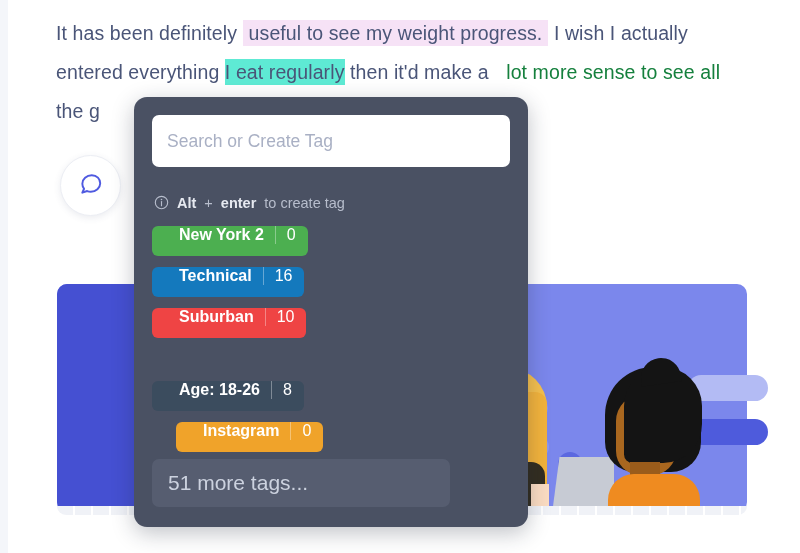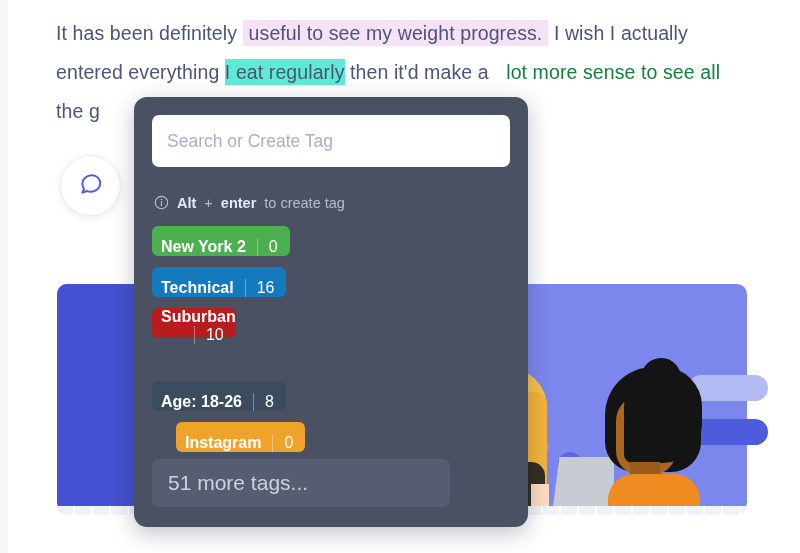--- a/index.html
+++ b/index.html
@@ -275,27 +275,27 @@
 
   .tag-list {
     margin-top: 13px;
     display: flex;
     flex-direction: column;
     align-items: flex-start;
     gap: 11px;
   }
   .tag-chip {
     display: inline-flex;
-    align-items: flex-end;
+    align-items: flex-start;
     height: 30px;
     border-radius: 6px;
     color: #ffffff;
     font-size: 16px;
     font-weight: bold;
-    padding: 0 0 0 9px;
+    padding: 0 0 0 27px;
     box-sizing: border-box;
     white-space: nowrap;
   }
   .tag-chip .chip-count {
     border-left: 1px solid rgba(255,255,255,.35);
     margin-left: 11px;
     padding: 0 12px 0 11px;
     font-weight: normal;
     font-size: 16px;
   }
@@ -383,21 +383,21 @@
 
   <div class="tag-list">
       <div class="tag-chip" style="background: rgb(76, 175, 80);">
         <span>New York 2</span>
         <span class="chip-count">0</span>
       </div>
       <div class="tag-chip" style="background: rgb(20, 121, 189);">
         <span>Technical</span>
         <span class="chip-count">16</span>
       </div>
-      <div class="tag-chip" style="background: #b91c1c; flex-direction: column;">
+      <div class="tag-chip" style="background: #ef4444;">
         <span>Suburban</span>
         <span class="chip-count">10</span>
       </div>
       <div class="tag-chip" style="background: rgb(59, 76, 94); margin-top: 32px;">
         <span>Age: 18-26</span>
         <span class="chip-count">8</span>
       </div>
       <div class="tag-chip" style="background: rgb(240, 163, 42); margin-left: 24px;">
         <span>Instagram</span>
         <span class="chip-count">0</span>

